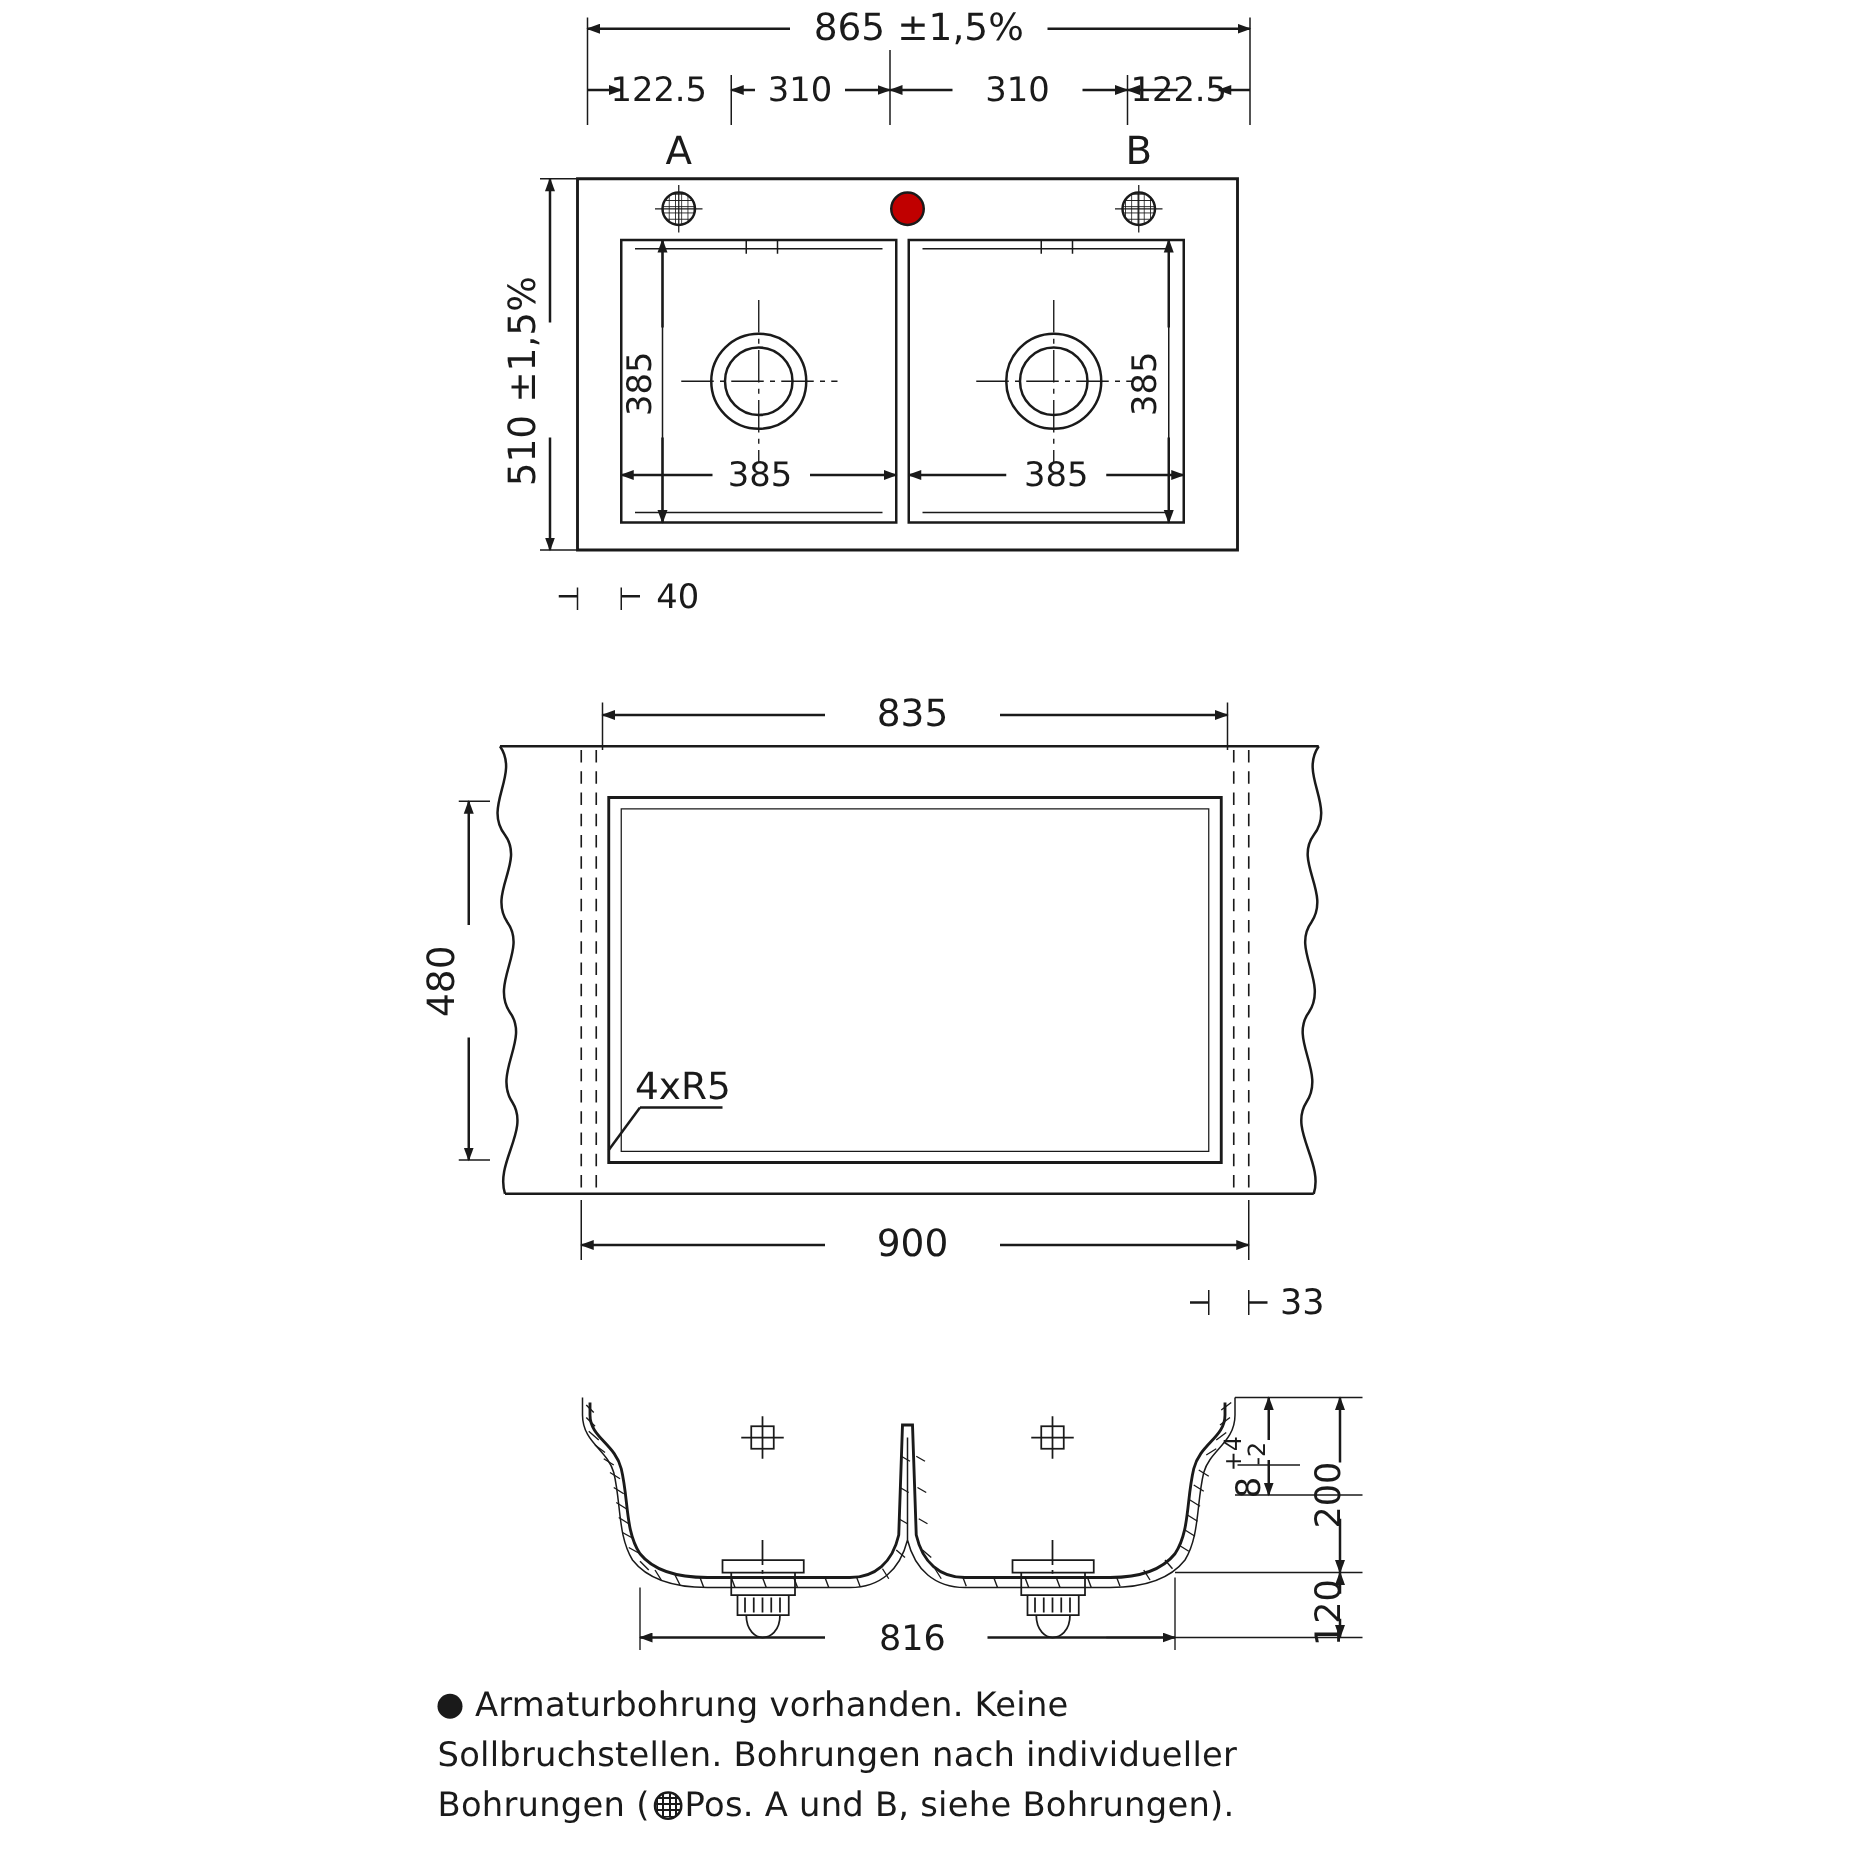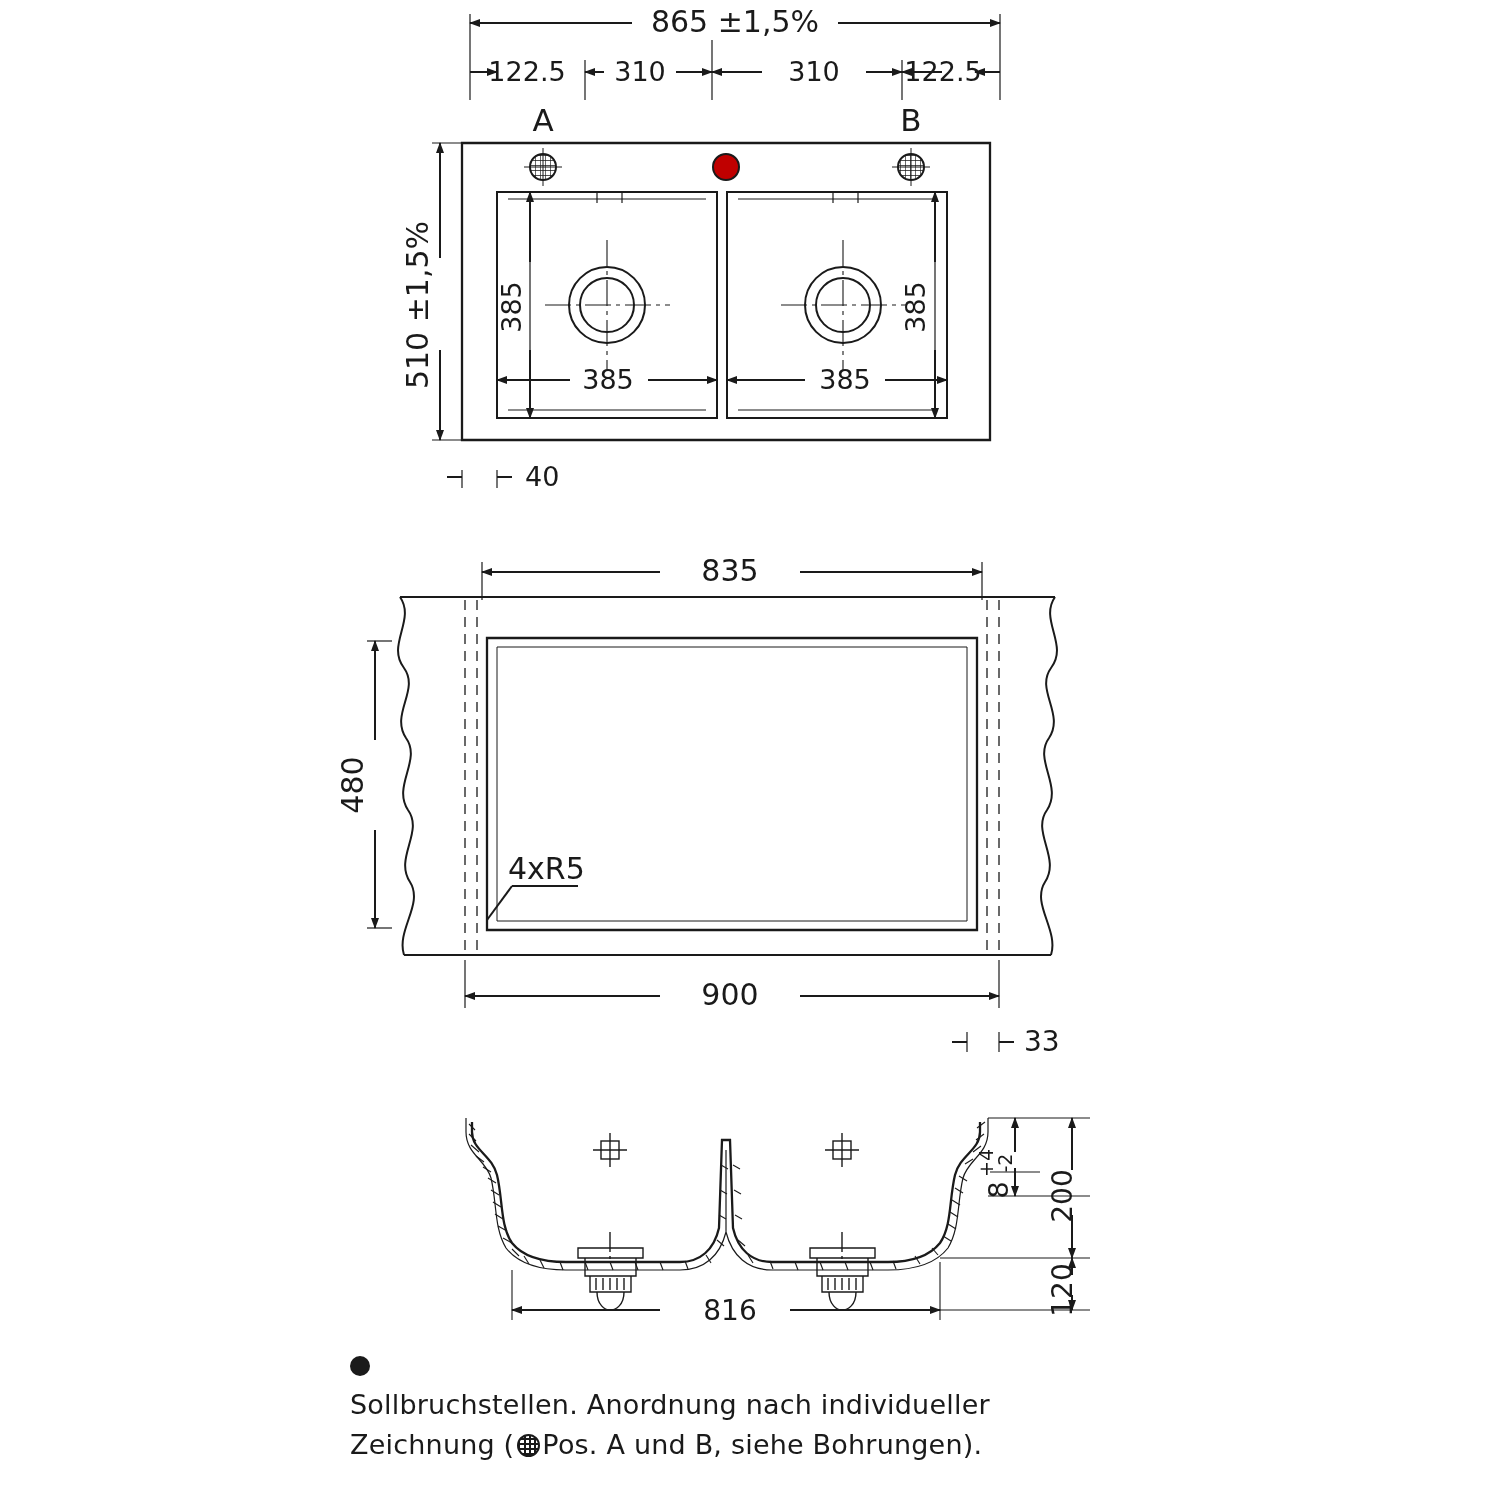--- a/index.html
+++ b/index.html
@@ -335,18 +335,18 @@
       <text x="1072" y="1196" font-size="28" text-anchor="middle" transform="rotate(-90 1072 1196)">200</text>
       <text x="1072" y="1290" font-size="28" text-anchor="middle" transform="rotate(-90 1072 1290)">120</text>
       <text x="1008" y="1190" font-size="27" text-anchor="middle" transform="rotate(-90 1008 1190)">8</text>
       <text x="993" y="1163" font-size="19" text-anchor="middle" transform="rotate(-90 993 1163)">+4</text>
       <text x="1012" y="1163" font-size="19" text-anchor="middle" transform="rotate(-90 1012 1163)">-2</text>
       <text x="730" y="1320" font-size="28" text-anchor="middle">816</text>
     </g>
   </svg>
 
   <div class="note">
-    <span class="bullet"></span><br>
-    <span>Sollbruchstellen. Anordnung nach individueller</span><br>
-    <span>Zeichnung (</span><span class="hatchdot"></span><span>Pos. A und B, siehe Bohrungen).</span>
+    <span class="bullet"></span><span>Armaturbohrung vorhanden. Keine</span><br>
+    <span>Sollbruchstellen. Bohrungen nach individueller</span><br>
+    <span>Bohrungen (</span><span class="hatchdot"></span><span>Pos. A und B, siehe Bohrungen).</span>
   </div>
 
 </div>
 
 </body></html>

